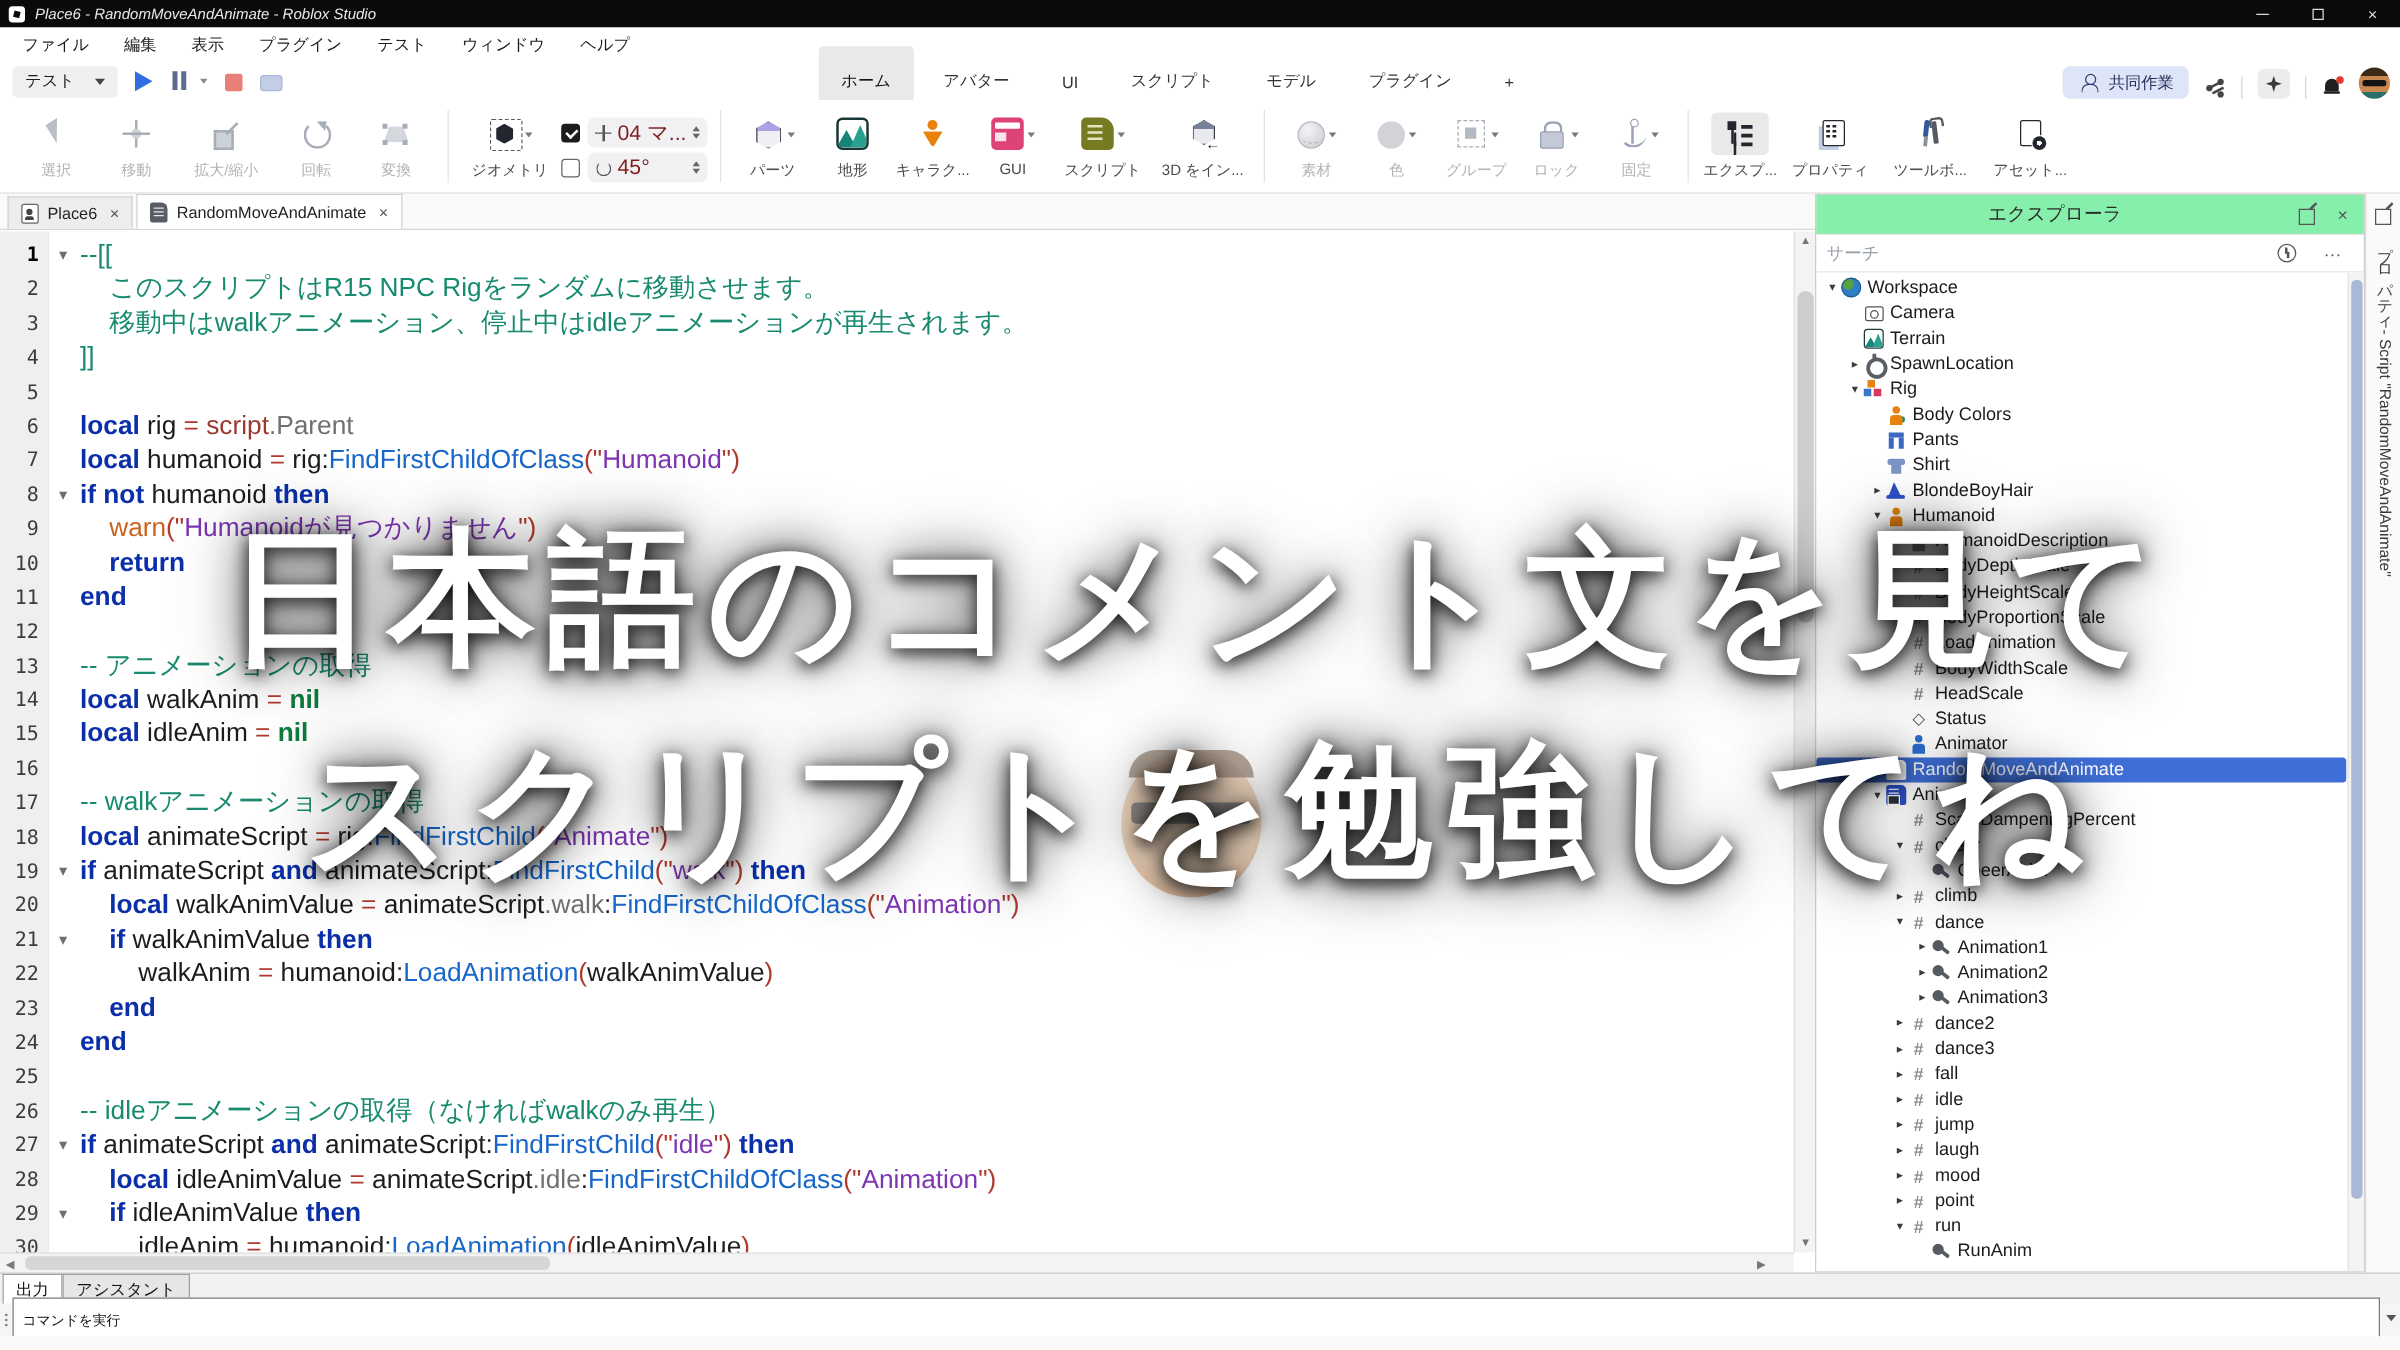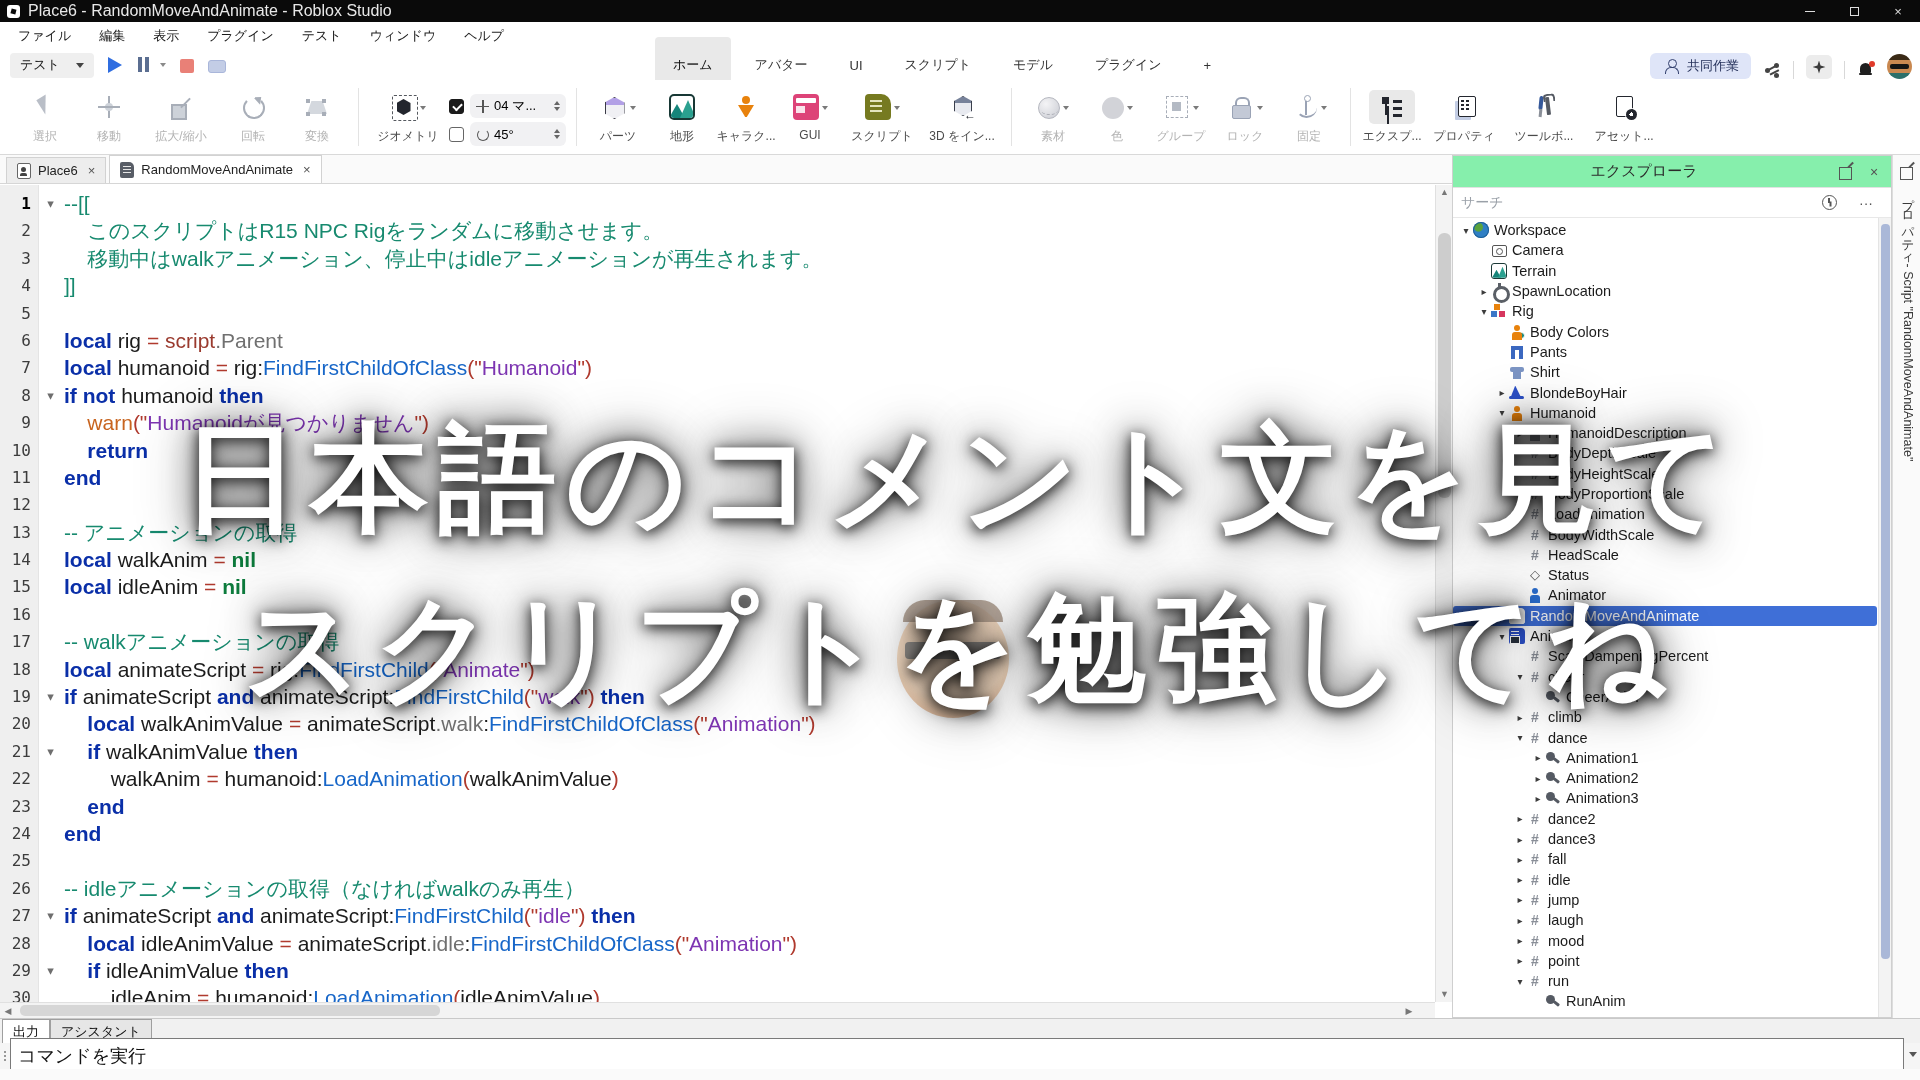--- a/index.html
+++ b/index.html
@@ -3,21 +3,21 @@
 <meta charset="utf-8">
 <style>
   html,body{margin:0;padding:0;background:#888;}
   *{box-sizing:border-box;font-family:"Liberation Sans","DejaVu Sans",sans-serif;}
   #app{position:relative;width:1920px;height:1080px;background:#fff;overflow:hidden;}
 
   
   #titlebar{position:absolute;left:0;top:0;width:1920px;height:22px;background:#0a0a0a;display:flex;align-items:center;}
   #titlebar .logo{width:13px;height:13px;margin:0 8px 0 7px;background:#fff;border-radius:3px;position:relative;}
   #titlebar .logo::before{content:"";position:absolute;left:4px;top:4px;width:5px;height:5px;background:#0a0a0a;transform:rotate(14deg);}
-  #wintitle{color:#e8e8e8;font-size:16px;}
+  #wintitle{color:#e8e8e8;font-size:12px;font-style:italic;}
   #wincontrols{margin-left:auto;display:flex;height:22px;}
   .winbtn{width:44px;height:22px;display:flex;align-items:center;justify-content:center;color:#ddd;font-size:13px;}
   .winbtn .bar{width:10px;height:1px;background:#ddd;}
   .winbtn .sq{width:9px;height:9px;border:1px solid #ddd;}
 
   
   #menubar{position:absolute;left:0;top:22px;width:1920px;height:28px;background:#fff;display:flex;align-items:center;padding-left:4px;}
   .menuitem{padding:0 14px;font-size:13px;color:#1a1a1a;line-height:28px;}
 
   
@@ -115,21 +115,21 @@
   .ti-toolbox .w::before{content:"";position:absolute;left:-2px;top:-3px;width:8px;height:6px;border:2px solid #555a63;border-bottom:none;border-radius:4px 4px 0 0;}
   .ti-asset::before{content:"";position:absolute;left:5px;top:2px;width:15px;height:19px;border:1.6px solid #23262e;border-radius:2px;background:#fff;}
   .ti-asset::after{content:"";position:absolute;right:0px;bottom:0px;width:11px;height:11px;border-radius:50%;background:radial-gradient(circle,#fff 0 2px,#23262e 2px);box-shadow:0 0 0 1px #fff;}
   
   #snappanel{display:flex;flex-direction:column;gap:4px;justify-content:center;padding-top:6px;}
   .snaprow{display:flex;align-items:center;gap:6px;height:24px;}
   .cb{width:15px;height:15px;border:1.6px solid #666;border-radius:3px;background:#fff;position:relative;}
   .cb.on{background:#1b1b1b;border-color:#1b1b1b;}
   .cb.on::after{content:"";position:absolute;left:3px;top:3px;width:7px;height:4px;border-left:2px solid #fff;border-bottom:2px solid #fff;transform:rotate(-45deg);}
   .snapfield{height:24px;background:#f1f1f3;border-radius:6px;display:flex;align-items:center;gap:5px;padding:0 6px;min-width:96px;}
-  .snapfield .val{font-size:13px;color:#000000;white-space:nowrap;}
+  .snapfield .val{font-size:17px;color:#7f1d1d;white-space:nowrap;}
   .snapfield .mini{position:relative;width:13px;height:13px;}
   .mini.mv::before{content:"";position:absolute;left:6px;top:0;width:1.6px;height:13px;background:#555;}
   .mini.mv::after{content:"";position:absolute;left:0;top:6px;width:13px;height:1.6px;background:#555;}
   .mini.rt::before{content:"";position:absolute;left:1px;top:1px;width:10px;height:10px;border:1.6px solid #555;border-radius:50%;border-top-color:transparent;}
   .stepper{display:flex;flex-direction:column;gap:2px;margin-left:auto;}
   .stepper i{border-left:3.5px solid transparent;border-right:3.5px solid transparent;}
   .stepper .up{border-bottom:4px solid #666;}
   .stepper .dn{border-top:4px solid #666;}
 
   
@@ -229,21 +229,21 @@
   #rightstrip .hi-popout{position:absolute;left:3px;top:6px;}
   #striplabel{position:absolute;left:6px;top:34px;writing-mode:vertical-rl;font-size:12.5px;color:#3a3a3a;white-space:nowrap;}
 
   
   #bottombar{position:absolute;left:0;top:1018px;width:1920px;height:25px;background:#f1f1f1;border-top:1px solid #c9c9c9;display:flex;align-items:flex-end;padding-left:2px;}
   .btab{height:24px;padding:0 10px;font-size:13px;color:#111;display:flex;align-items:center;border:1px solid #9f9f9f;border-bottom:none;background:#e6e6e6;}
   .btab.active{background:#fff;}
   #cmdrow{position:absolute;left:0;top:1043px;width:1920px;height:26px;background:#f5f5f5;display:flex;align-items:center;}
   #grip{width:10px;display:flex;flex-direction:column;gap:2px;align-items:center;}
   #grip i{width:2px;height:2px;background:#777;border-radius:50%;}
-  #cmdinput{flex:1;height:36px;margin-right:16px;border:1px solid #7a7a7a;background:#fff;font-size:18px;color:#111;padding:0 7px;outline:none;}
+  #cmdinput{flex:1;height:36px;margin-right:16px;border:1px solid #7a7a7a;background:#fff;font-size:11px;color:#111;padding:0 7px;outline:none;}
   #cmdcaret{position:absolute;right:3px;top:9px;border-left:4px solid transparent;border-right:4px solid transparent;border-top:5px solid #555;}
   #statusfiller{position:absolute;left:0;top:1069px;width:1920px;height:11px;background:#fafafa;}
 
   
   #facemark{position:absolute;left:897px;top:600px;width:112px;height:118px;border-radius:50%;background:radial-gradient(circle at 50% 35%,#f2c394 0 62%,#d49560 78%);opacity:.55;z-index:48;}
   #facemark::before{content:"";position:absolute;left:8px;top:42px;width:96px;height:17px;background:#222;border-radius:4px;opacity:.85;}
   #facemark::after{content:"";position:absolute;left:6px;top:0px;width:100px;height:22px;background:#5a3a1e;border-radius:50px 50px 0 0;opacity:.8;}
   #overlay{position:absolute;left:0;top:0;width:1920px;height:1080px;z-index:50;pointer-events:none;}
   .ovline{position:absolute;width:1920px;text-align:center;color:#fff;font-weight:900;font-size:118px;letter-spacing:10px;font-family:"DejaVu Sans",sans-serif;text-shadow:0 3px 14px rgba(0,0,0,.92),0 0 34px rgba(0,0,0,.7),0 0 60px rgba(0,0,0,.45);white-space:nowrap;}
   #ovl1{top:400px;}

